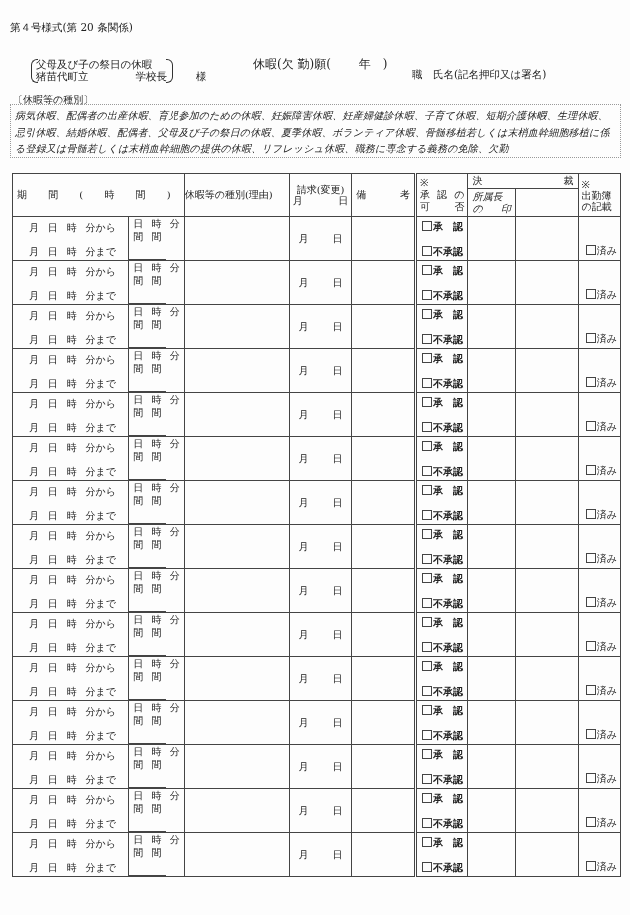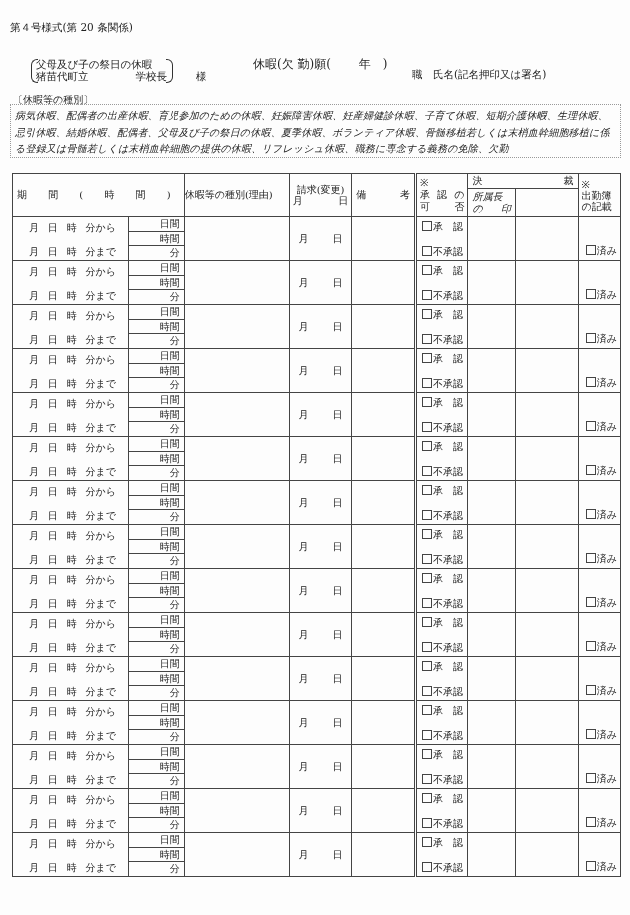--- a/index.html
+++ b/index.html
@@ -43,26 +43,26 @@
   .hdr-rem { display:flex; justify-content:space-between; padding:0 4px; }
   .hdr-appr { line-height:12px; padding:0 3px !important; }
   .hdr-appr .sp { display:flex; justify-content:space-between; }
   .kessai { display:flex; justify-content:space-between; padding:0 4px; height:14px; line-height:14px; }
   .hdr-att { line-height:11px; padding:0 3px !important; }
   .subhead td { font-size:10px;font-style:italic; }
   .p-cell { position:relative; height:43px; }
   .p-line { position:absolute; left:0; width:115px; display:flex; justify-content:space-between; padding:0 12px 0 16px; box-sizing:border-box; }
   .p-from { top:4px; }
   .p-to { top:28px; }
-  .u-stack { display:flex; flex-direction:column; height:43px; }
+  .u-stack { display:flex; flex-direction:row; height:43px; }
   .u-stack div { flex:1; text-align:right; padding-right:4px; border-bottom:1px solid #444; line-height:13px; font-size:10px; }
   .u-stack div:last-child { border-bottom:none; }
   .req-cell { text-align:center; }
   .req-cell span { display:inline-block; width:44px; display:inline-flex; justify-content:space-between; }
-  .appr-cell { position:relative; height:43px; }
+  .appr-cell { position:relative; height:43px;font-weight:bold; }
   .appr-cell .a1 { position:absolute; left:5px; top:3px; }
   .appr-cell .a2 { position:absolute; left:5px; top:28px; }
   .att-cell { position:relative; height:43px; }
   .att-cell .d { position:absolute; right:3px; bottom:2px; }
   .box { display:inline-block; width:8px; height:8px; border:1px solid #444; margin-right:1px; vertical-align:-1px; }
 </style>
 </head>
 <body>
 
 <div class="abs form-no">第４号様式(第 20 条関係)</div>

